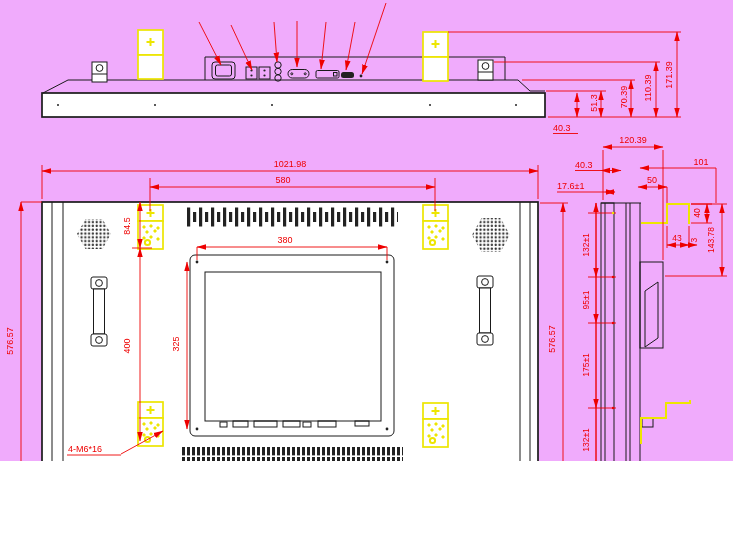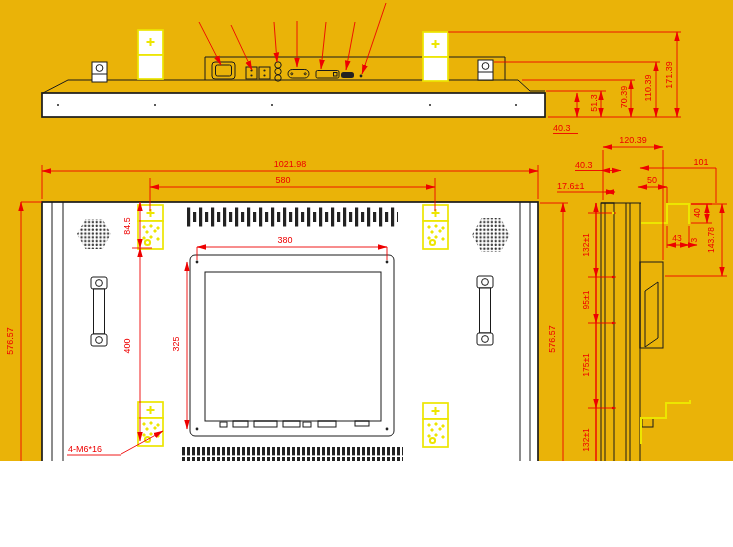--- a/index.html
+++ b/index.html
@@ -1,16 +1,16 @@
 <!DOCTYPE html>
 <html><head>
 <meta charset="utf-8">
 <style>
   html,body{margin:0;padding:0;background:#ffffff;}
-  .stage{width:733px;height:461px;position:relative;background:#eab308;overflow:hidden;}
+  .stage{width:733px;height:461px;position:relative;background:#f0abfc;overflow:hidden;}
   svg{display:block;}
   .ln{stroke:#1a1a1a;stroke-width:1;fill:none;}
   .lnb{stroke:#1a1a1a;stroke-width:1.7;fill:#ffffff;}
   .fillw{fill:#ffffff;}
   .dk{fill:#222222;stroke:none;}
   .dim{stroke:#ee0000;stroke-width:0.9;fill:none;}
   .dimtxt{fill:#ee0000;font-family:"Liberation Sans",sans-serif;font-size:9px;}
   .dimtxt.sm{font-size:8.5px;}
   .yl{stroke:#ede600;stroke-width:2;fill:none;}
   .ylf{fill:#ede600;stroke:none;}

